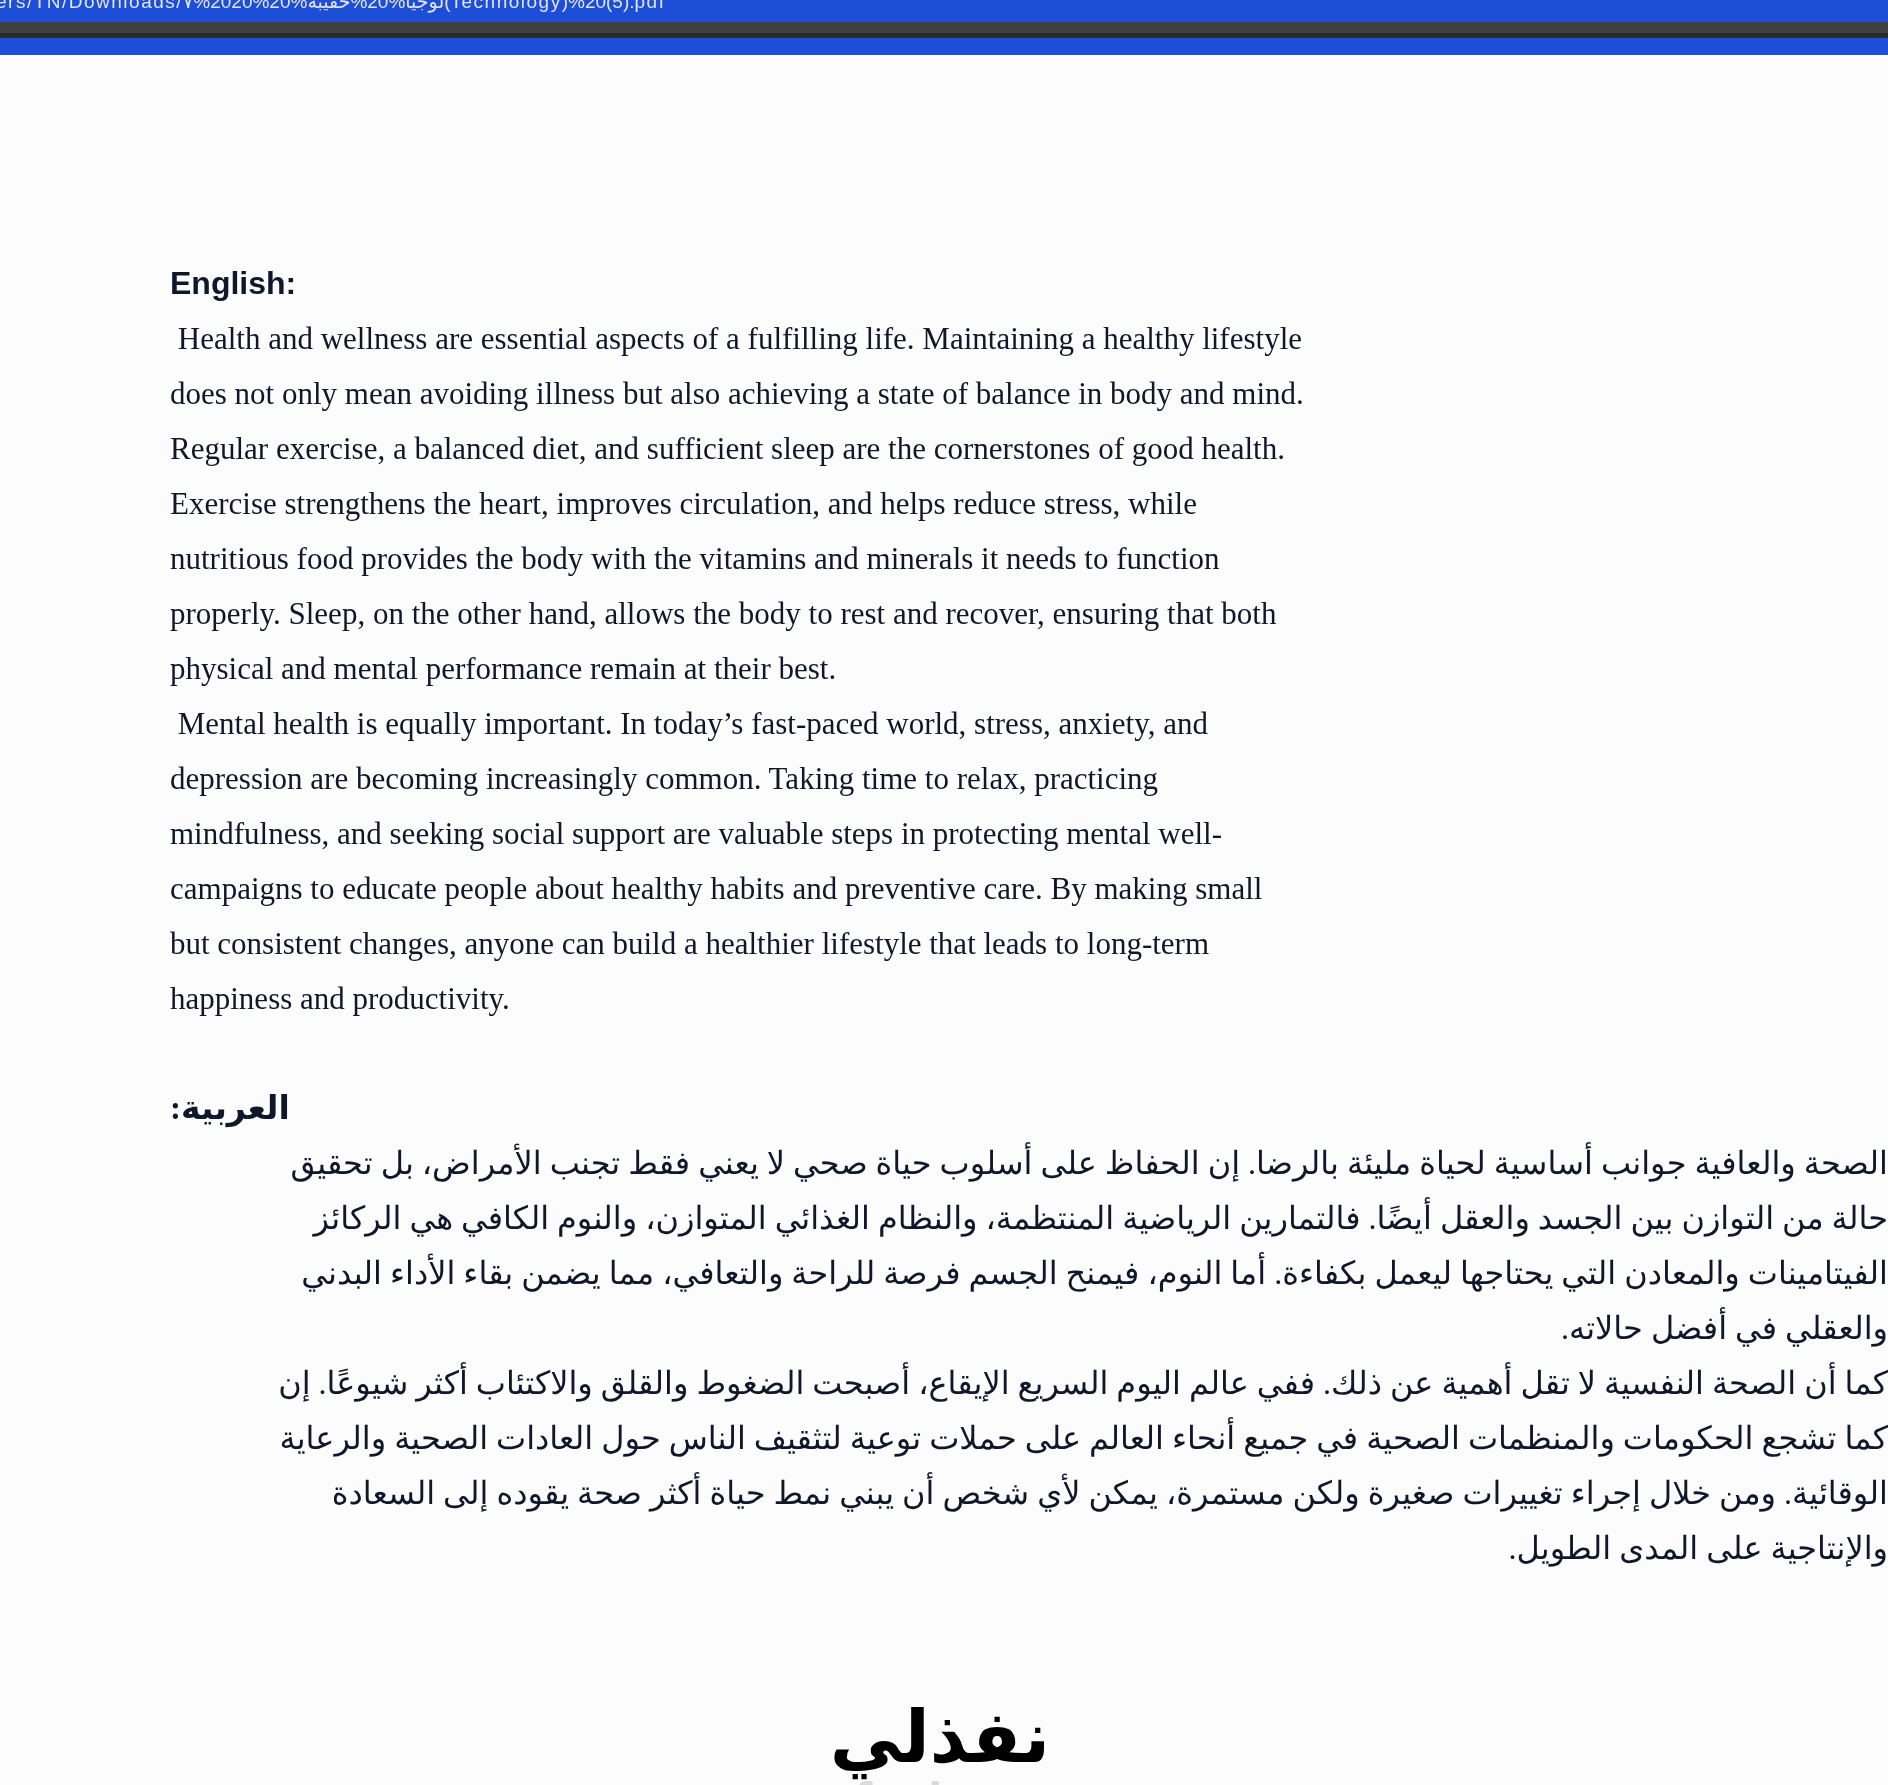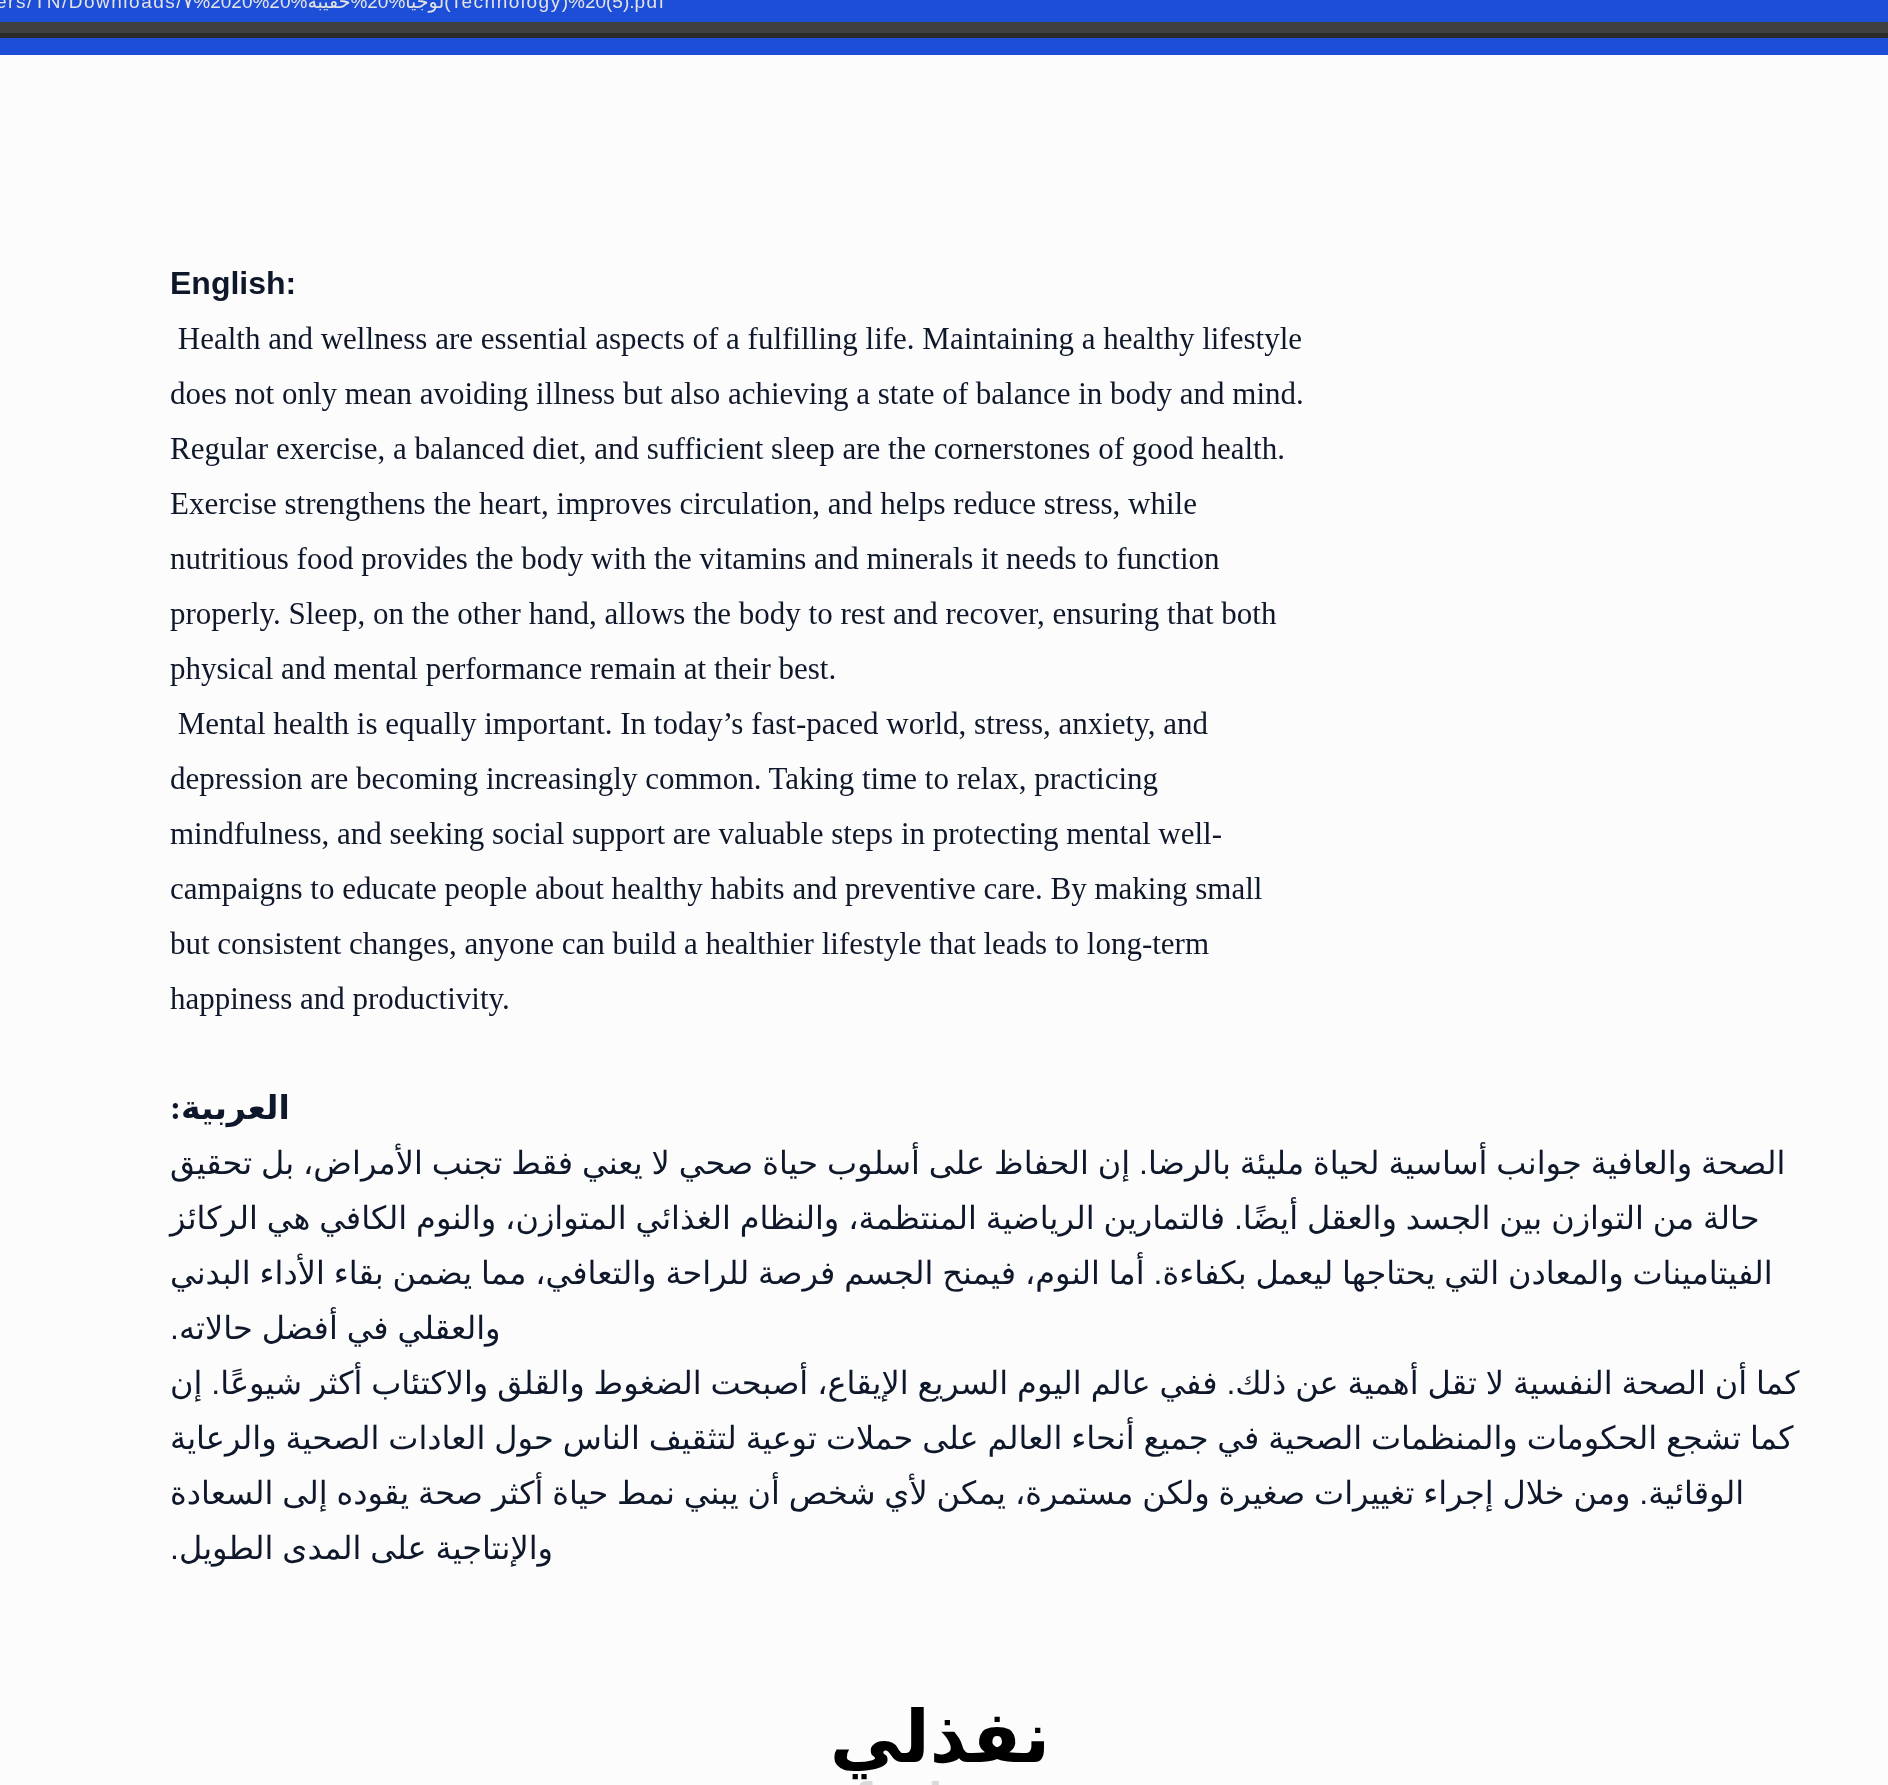--- a/index.html
+++ b/index.html
@@ -62,22 +62,22 @@
     font-size: 31px;
   }
   .en-heading {
     font-weight: bold;
     font-size: 32px;
     line-height: 55px;
     white-space: pre;
   }
   .ar-block {
     direction: rtl;
-    text-align: left;
-    font-family: Liberation Sans, sans-serif;
+    text-align: right;
+    font-family: Liberation Serif, serif;
     font-size: 32px;
   }
   .ar-heading {
     direction: rtl;
     text-align: left;
     font-family: "Liberation Serif", "DejaVu Serif", "DejaVu Sans", serif;
     font-weight: bold;
     font-size: 33px;
     line-height: 55px;
     white-space: pre;

